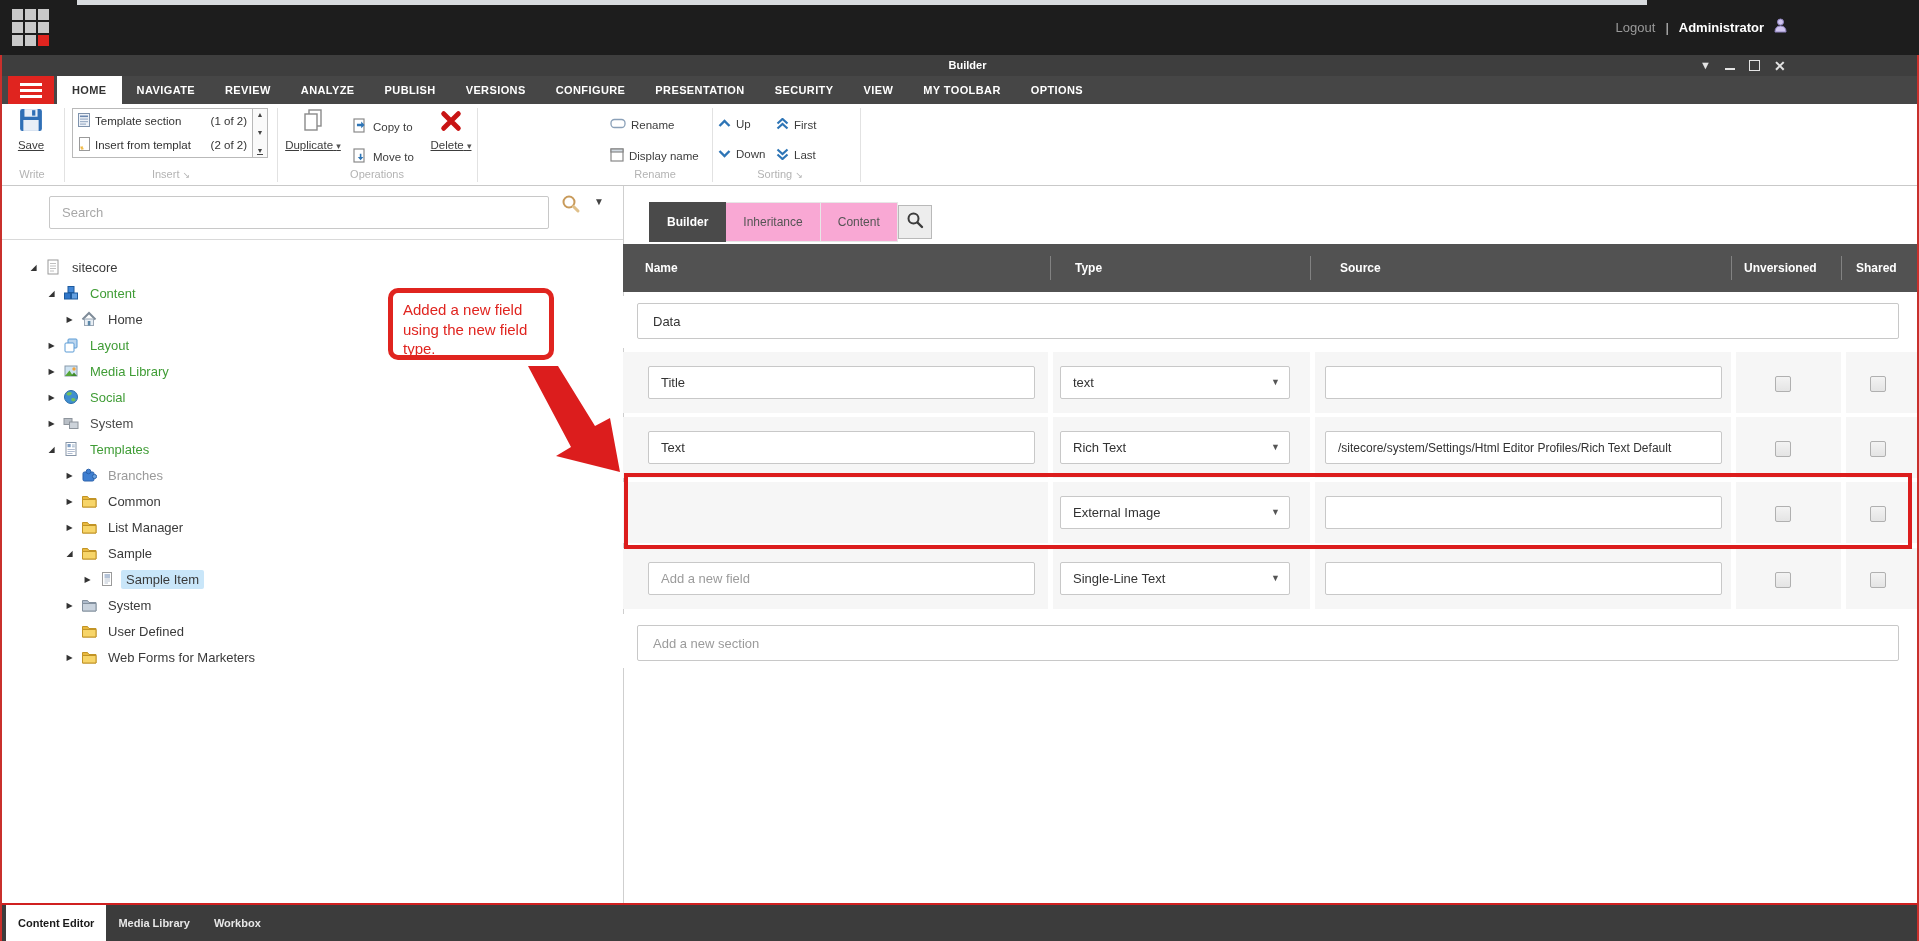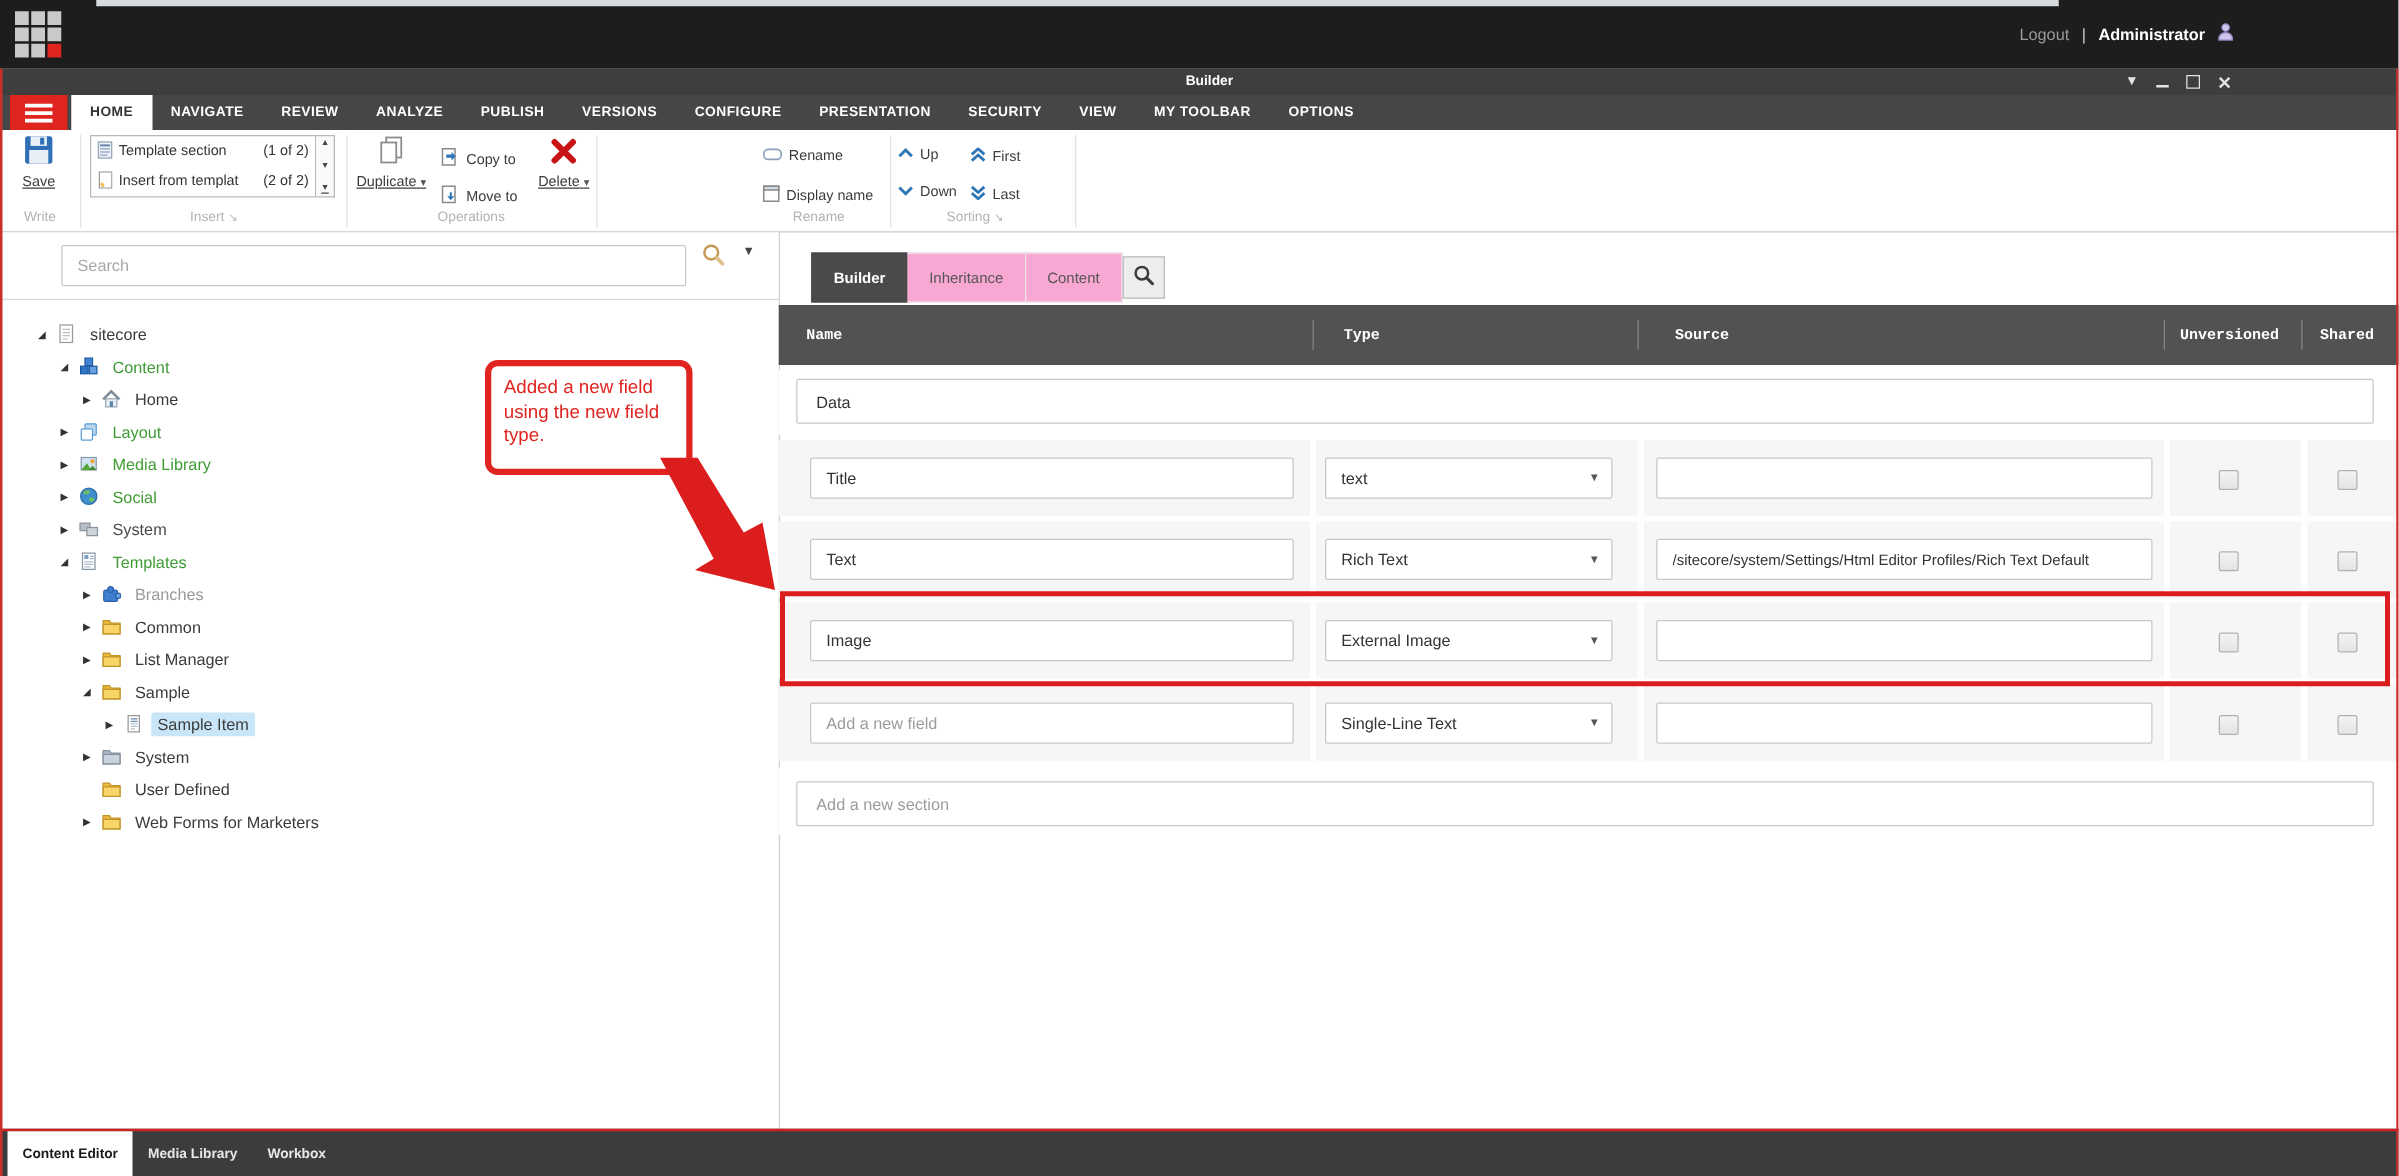--- a/index.html
+++ b/index.html
@@ -84,21 +84,21 @@
 
   
   .ptabs{position:absolute;left:649px;top:202px;display:flex;align-items:flex-end;}
   .ptab{height:38px;line-height:38px;padding:0 17px;font-size:12px;background:#f9a8d4;color:#555;
         border:1px solid #e7e7e7;border-left:none;cursor:pointer;}
   .ptab:first-child{border-left:1px solid #e7e7e7;}
   .ptab.active{background:#4a4a4a;color:#fff;font-weight:bold;border-color:#4a4a4a;}
   .psearch{width:32px;height:32px;margin-left:14px;margin-bottom:2px;background:#ededed;
         border:1px solid #b9b9b9;display:flex;align-items:center;justify-content:center;cursor:pointer;}
 
-  .thead{position:absolute;left:623px;top:244px;width:1296px;height:48px;background:#525252;font-family:Liberation Mono, monospace;}
+  .thead{position:absolute;left:623px;top:244px;width:1296px;height:48px;background:#525252;}
   .thead .hl{position:absolute;top:0;height:48px;line-height:48px;color:#fff;font-size:12px;font-weight:bold;}
   .thead .hdiv{position:absolute;top:12px;width:1px;height:24px;background:#828282;}
 
   .sect-row{position:absolute;left:623px;width:1296px;background:#fff;}
   .sect-input{position:absolute;left:14px;width:1262px;height:36px;border:1px solid #c8c8c8;border-radius:2px;
         box-sizing:border-box;font-size:13px;color:#333;padding:0 15px;outline:none;background:#fff;
         font-family:"Liberation Sans",sans-serif;}
   .sect-input::placeholder{color:#9b9b9b;}
 
   .frow{position:absolute;left:623px;width:1296px;height:61px;background:#f6f6f6;}
@@ -111,21 +111,21 @@
         background:#fff;font-size:13px;color:#333;line-height:31px;padding:0 24px 0 12px;cursor:pointer;}
   .fsel .selcaret{position:absolute;right:9px;top:0;font-size:9px;color:#555;}
   .srcval{font-size:12px;}
   .cb{position:absolute;top:24px;width:14px;height:14px;border:1px solid #b0b0b0;border-radius:2px;
         background:linear-gradient(#f3f3f3,#e4e4e4);cursor:pointer;}
 
   .highlight-box{position:absolute;left:624px;top:473px;width:1288px;height:76px;border:4px solid #dc1d1d;
         box-sizing:border-box;pointer-events:none;z-index:5;}
 
   
-  .callout{position:absolute;left:388px;top:288px;width:166px;height:92px;background:#fff;
+  .callout{position:absolute;left:388px;top:288px;width:166px;height:72px;background:#fff;
         border:5px solid #e0241f;border-radius:10px;box-sizing:border-box;z-index:6;
         padding:7px 10px;font-size:15px;line-height:1.3;color:#e0241f;}
   .callout-arrow{position:absolute;left:498px;top:366px;z-index:6;pointer-events:none;}
 
   
   .statusbar{position:absolute;left:0;top:903px;width:1919px;height:38px;background:#3c3c3c;
         border-top:2px solid #d02020;box-sizing:border-box;display:flex;align-items:stretch;padding-left:6px;}
   .stab{height:36px;line-height:36px;padding:0 12px;color:#e8e8e8;font-size:11px;font-weight:bold;cursor:pointer;}
   .stab.active{background:#fff;color:#1a1a1a;}
 
@@ -558,21 +558,20 @@
         <div class="fsel" style="left: 437px; width: 230px;">Rich Text<span class="selcaret">▼</span></div>
         <input class="finput srcval" value="/sitecore/system/Settings/Html Editor Profiles/Rich Text Default" style="left: 702px; width: 397px;">
         <span class="cb" style="left: 1152px;"></span>
         <span class="cb" style="left: 1247px;"></span>
       </div>
       <div class="frow" style="top: 482px;">
         <div class="stripe" style="left: 425px;"></div>
         <div class="stripe" style="left: 687px;"></div>
         <div class="stripe" style="left: 1108px;"></div>
         <div class="stripe" style="left: 1218px;"></div>
-        <input class="finput" value="Image" style="left: 25px; width: 387px;">
         <div class="fsel" style="left: 437px; width: 230px;">External Image<span class="selcaret">▼</span></div>
         <input class="finput srcval" style="left: 702px; width: 397px;">
         <span class="cb" style="left: 1152px;"></span>
         <span class="cb" style="left: 1247px;"></span>
       </div>
       <div class="frow" style="top: 548px;">
         <div class="stripe" style="left: 425px;"></div>
         <div class="stripe" style="left: 687px;"></div>
         <div class="stripe" style="left: 1108px;"></div>
         <div class="stripe" style="left: 1218px;"></div>

